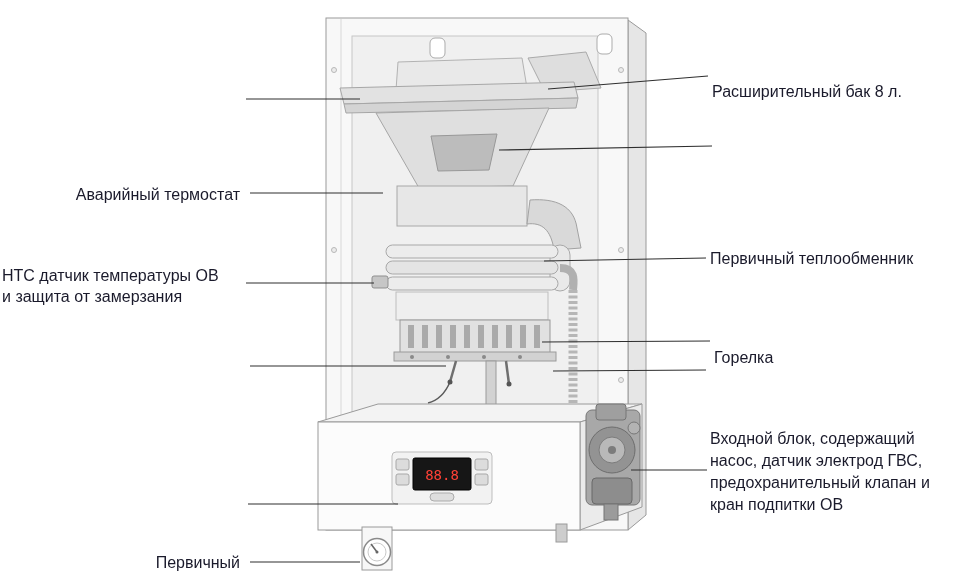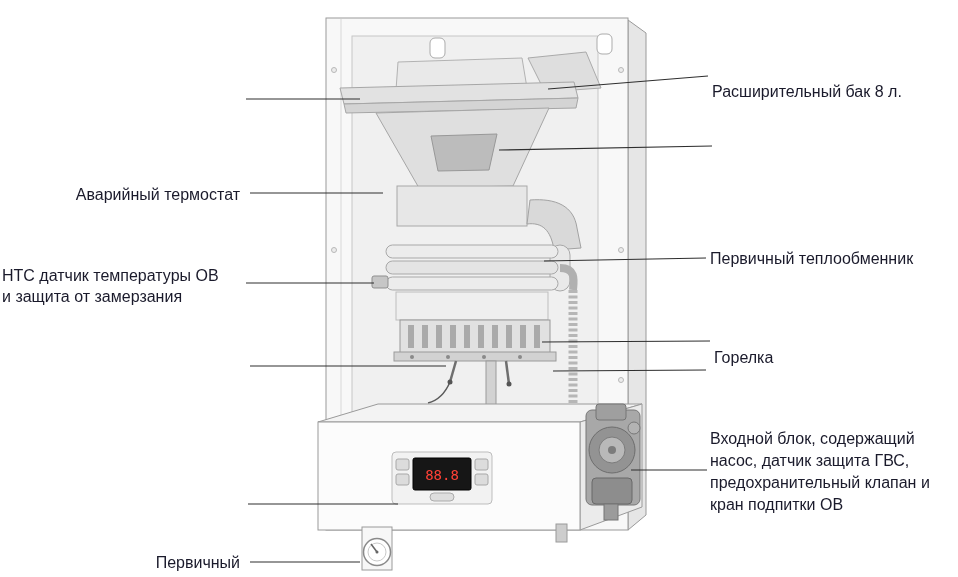--- a/index.html
+++ b/index.html
@@ -157,17 +157,17 @@
 
   <div class="lbl r" style="right:718px; top:184px;">Аварийный термостат</div>
   <div class="lbl" style="left:2px; top:258px;margin-top:7px;">НТС датчик температуры ОВ
 и защита от замерзания</div>
   <div class="lbl r" style="right:718px; top:552px;">Первичный</div>
 
   <div class="lbl" style="left:712px; top:65px;margin-top:16px;">Расширительный бак 8 л.</div>
   <div class="lbl" style="left:710px; top:248px;">Первичный теплообменник</div>
   <div class="lbl" style="left:714px; top:331px;margin-top:16px;">Горелка</div>
   <div class="lbl wide" style="left:710px; top:428px;">Входной блок, содержащий
-насос, датчик защита ГВС,
+насос, датчик электрод ГВС,
 предохранительный клапан и
 кран подпитки ОВ</div>
 
 </div>
 
 </body></html>

